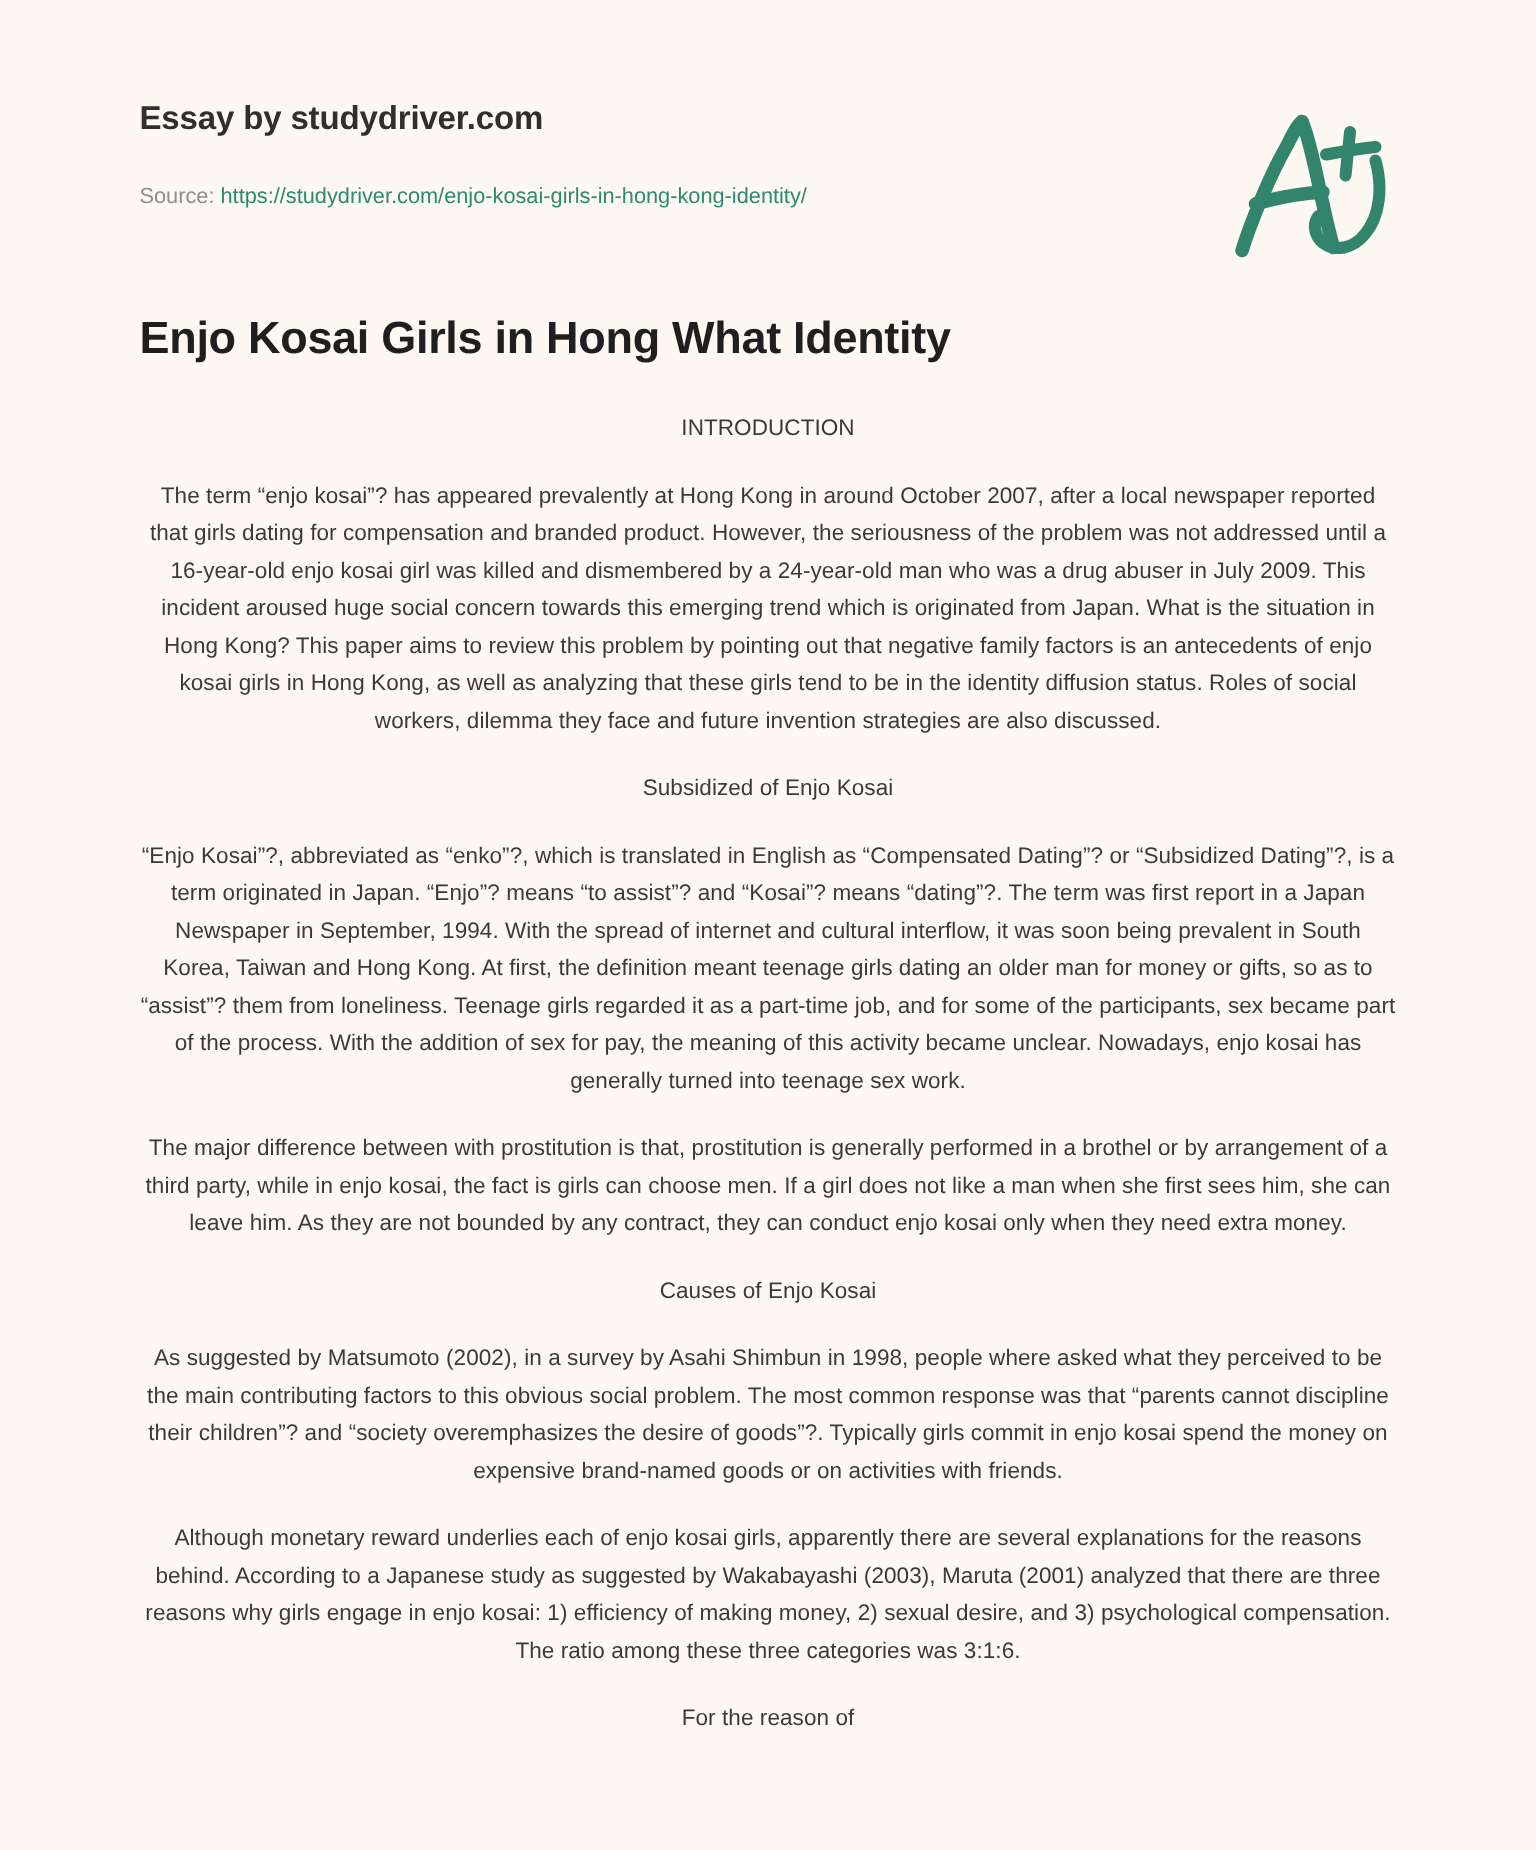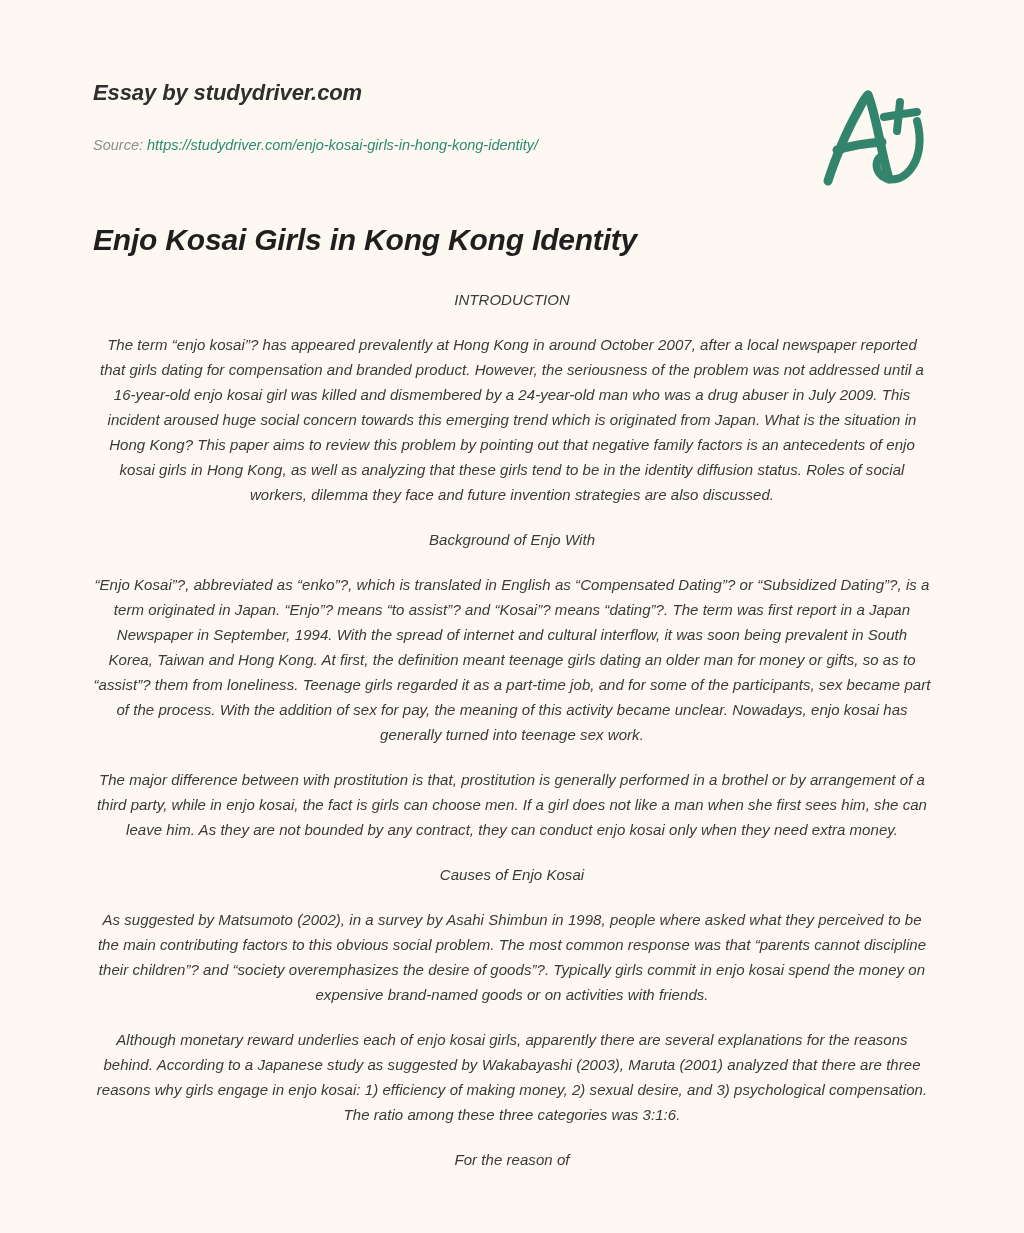--- a/index.html
+++ b/index.html
@@ -13,22 +13,21 @@
     font-family: "Liberation Sans", sans-serif;
     overflow: hidden;
     position: relative;
   }
 
   .page {
     position: relative;
     width: 1024px;
     height: 1233px;
     box-sizing: border-box;
-    padding: 14px 93px;
-    font-style: italic;
+    padding: 0 93px;
   }
 
   
   .header {
     position: relative;
     padding-top: 66px;
     height: 110px;
     box-sizing: border-box;
   }
 
@@ -128,26 +127,26 @@
           <path d="M84 18 C83 28 82 38 81 47" stroke-width="8"></path>
 
           <path d="M68 33 C79 31 92 29 101 28" stroke-width="8"></path>
 
           <path d="M101 37 C106 55 104 74 94 86 C86 96 74 98 66 92 C60 87 59 79 63 74" stroke-width="8"></path>
         </g>
       </svg>
     </div>
   </div>
 
-  <h1 class="doc-title">Enjo Kosai Girls in Kong Kong Identity</h1>
+  <h1 class="doc-title">Enjo Kosai Girls in Hong What Identity</h1>
 
   <div class="body-copy">
     <p class="para">INTRODUCTION</p>
     <p class="para">The term “enjo kosai”? has appeared prevalently at Hong Kong in around October 2007, after a local newspaper reported that girls dating for compensation and branded product. However, the seriousness of the problem was not addressed until a 16-year-old enjo kosai girl was killed and dismembered by a 24-year-old man who was a drug abuser in July 2009. This incident aroused huge social concern towards this emerging trend which is originated from Japan. What is the situation in Hong Kong? This paper aims to review this problem by pointing out that negative family factors is an antecedents of enjo kosai girls in Hong Kong, as well as analyzing that these girls tend to be in the identity diffusion status. Roles of social workers, dilemma they face and future invention strategies are also discussed.</p>
-    <p class="para">Background of Enjo With</p>
+    <p class="para">Subsidized of Enjo Kosai</p>
     <p class="para">“Enjo Kosai”?, abbreviated as “enko”?, which is translated in English as “Compensated Dating”? or “Subsidized Dating”?, is a term originated in Japan. “Enjo”? means “to assist”? and “Kosai”? means “dating”?. The term was first report in a Japan Newspaper in September, 1994. With the spread of internet and cultural interflow, it was soon being prevalent in South Korea, Taiwan and Hong Kong. At first, the definition meant teenage girls dating an older man for money or gifts, so as to “assist”? them from loneliness. Teenage girls regarded it as a part-time job, and for some of the participants, sex became part of the process. With the addition of sex for pay, the meaning of this activity became unclear. Nowadays, enjo kosai has generally turned into teenage sex work.</p>
     <p class="para">The major difference between with prostitution is that, prostitution is generally performed in a brothel or by arrangement of a third party, while in enjo kosai, the fact is girls can choose men. If a girl does not like a man when she first sees him, she can leave him. As they are not bounded by any contract, they can conduct enjo kosai only when they need extra money.</p>
     <p class="para">Causes of Enjo Kosai</p>
     <p class="para">As suggested by Matsumoto (2002), in a survey by Asahi Shimbun in 1998, people where asked what they perceived to be the main contributing factors to this obvious social problem. The most common response was that “parents cannot discipline their children”? and “society overemphasizes the desire of goods”?. Typically girls commit in enjo kosai spend the money on expensive brand-named goods or on activities with friends.</p>
     <p class="para">Although monetary reward underlies each of enjo kosai girls, apparently there are several explanations for the reasons behind. According to a Japanese study as suggested by Wakabayashi (2003), Maruta (2001) analyzed that there are three reasons why girls engage in enjo kosai: 1) efficiency of making money, 2) sexual desire, and 3) psychological compensation. The ratio among these three categories was 3:1:6.</p>
     <p class="para">For the reason of</p>
   </div>
 
 </div>
 

